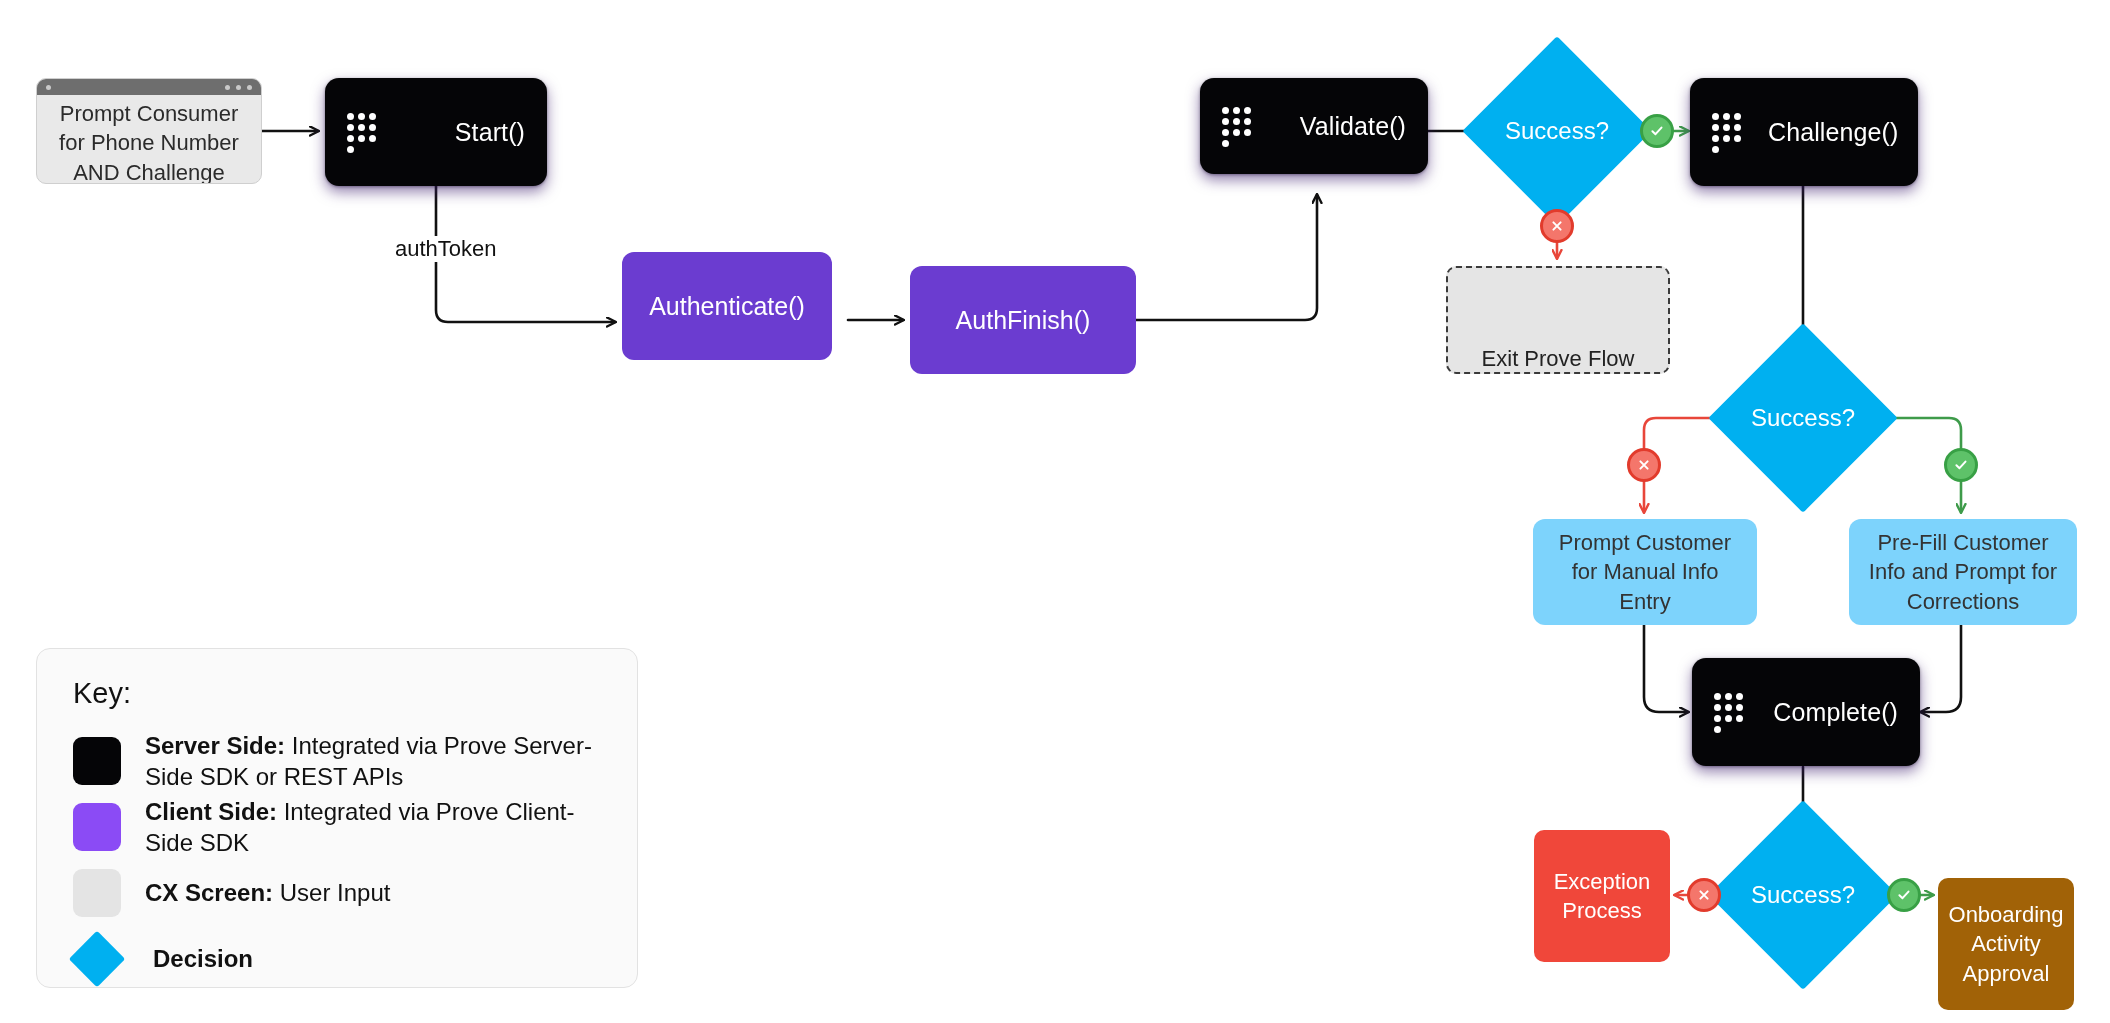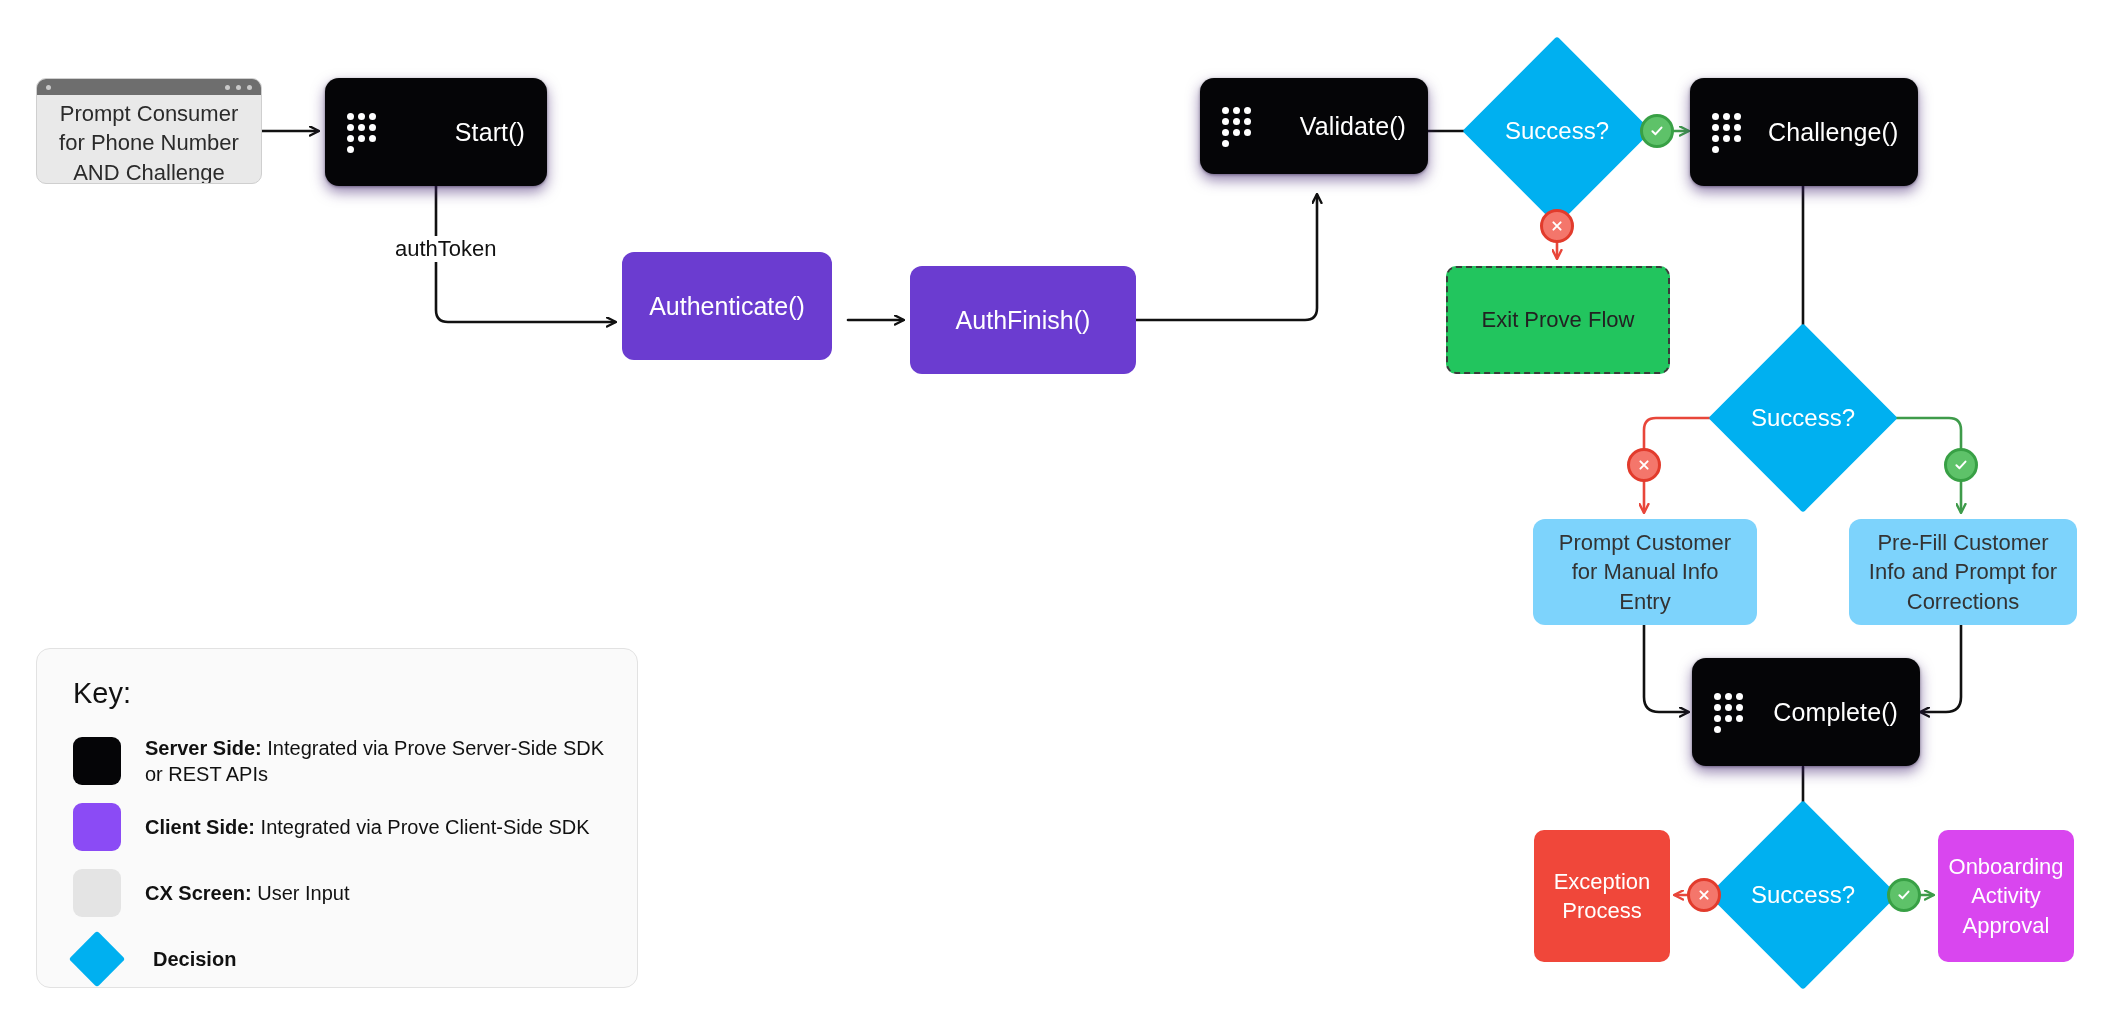--- a/index.html
+++ b/index.html
@@ -115,25 +115,26 @@
     justify-content: center;
     text-align: center;
     font-size: 22px;
     line-height: 1.34;
     color: #2b2b2b;
     padding: 4px 10px;
   }
 
   
   .dashed-node {
-    background: #22c55e;
+    background: #e5e5e5;
     border: 2px dashed #3A3A3A;
     border-radius: 10px;
     color: #222222;
     font-size: 22px;
+    align-items: flex-end;
   }
 
   
   .diamond-node {
     background: transparent;
   }
   .diamond-shape {
     position: absolute;
     left: 0; top: 0;
     width: 100%; height: 100%;
@@ -152,26 +153,27 @@
   
   .error-node {
     background: #F0473A;
     border-radius: 10px;
     color: #ffffff;
     font-size: 22px;
     line-height: 1.34;
     padding: 6px 12px;
   }
   .success-node {
-    background: #d946ef;
+    background: #a16207;
     border-radius: 10px;
     color: #ffffff;
     font-size: 22px;
     line-height: 1.34;
     padding: 6px 12px;
+    margin-top: 48px;
   }
 
   
   .edge-label {
     position: absolute;
     font-size: 22px;
     color: #111111;
     white-space: nowrap;
     z-index: 6;
     background: #ffffff;
@@ -236,21 +238,21 @@
   .sw-client { background: #8B4BF5; }
   .sw-cx     { background: #E4E4E4; }
   .sw-decision {
     background: #00B0F0;
     border-radius: 3px;
     transform: rotate(45deg);
     width: 40px; height: 40px;
     margin-left: 12px;
   }
   .legend-text {
-    font-size: 20px;
+    font-size: 24px;
     color: #111111;
     line-height: 1.3;
   }
   .legend-text b { font-weight: bold; }
 </style>
 </head>
 <body>
 
 <div id="canvas">
 

